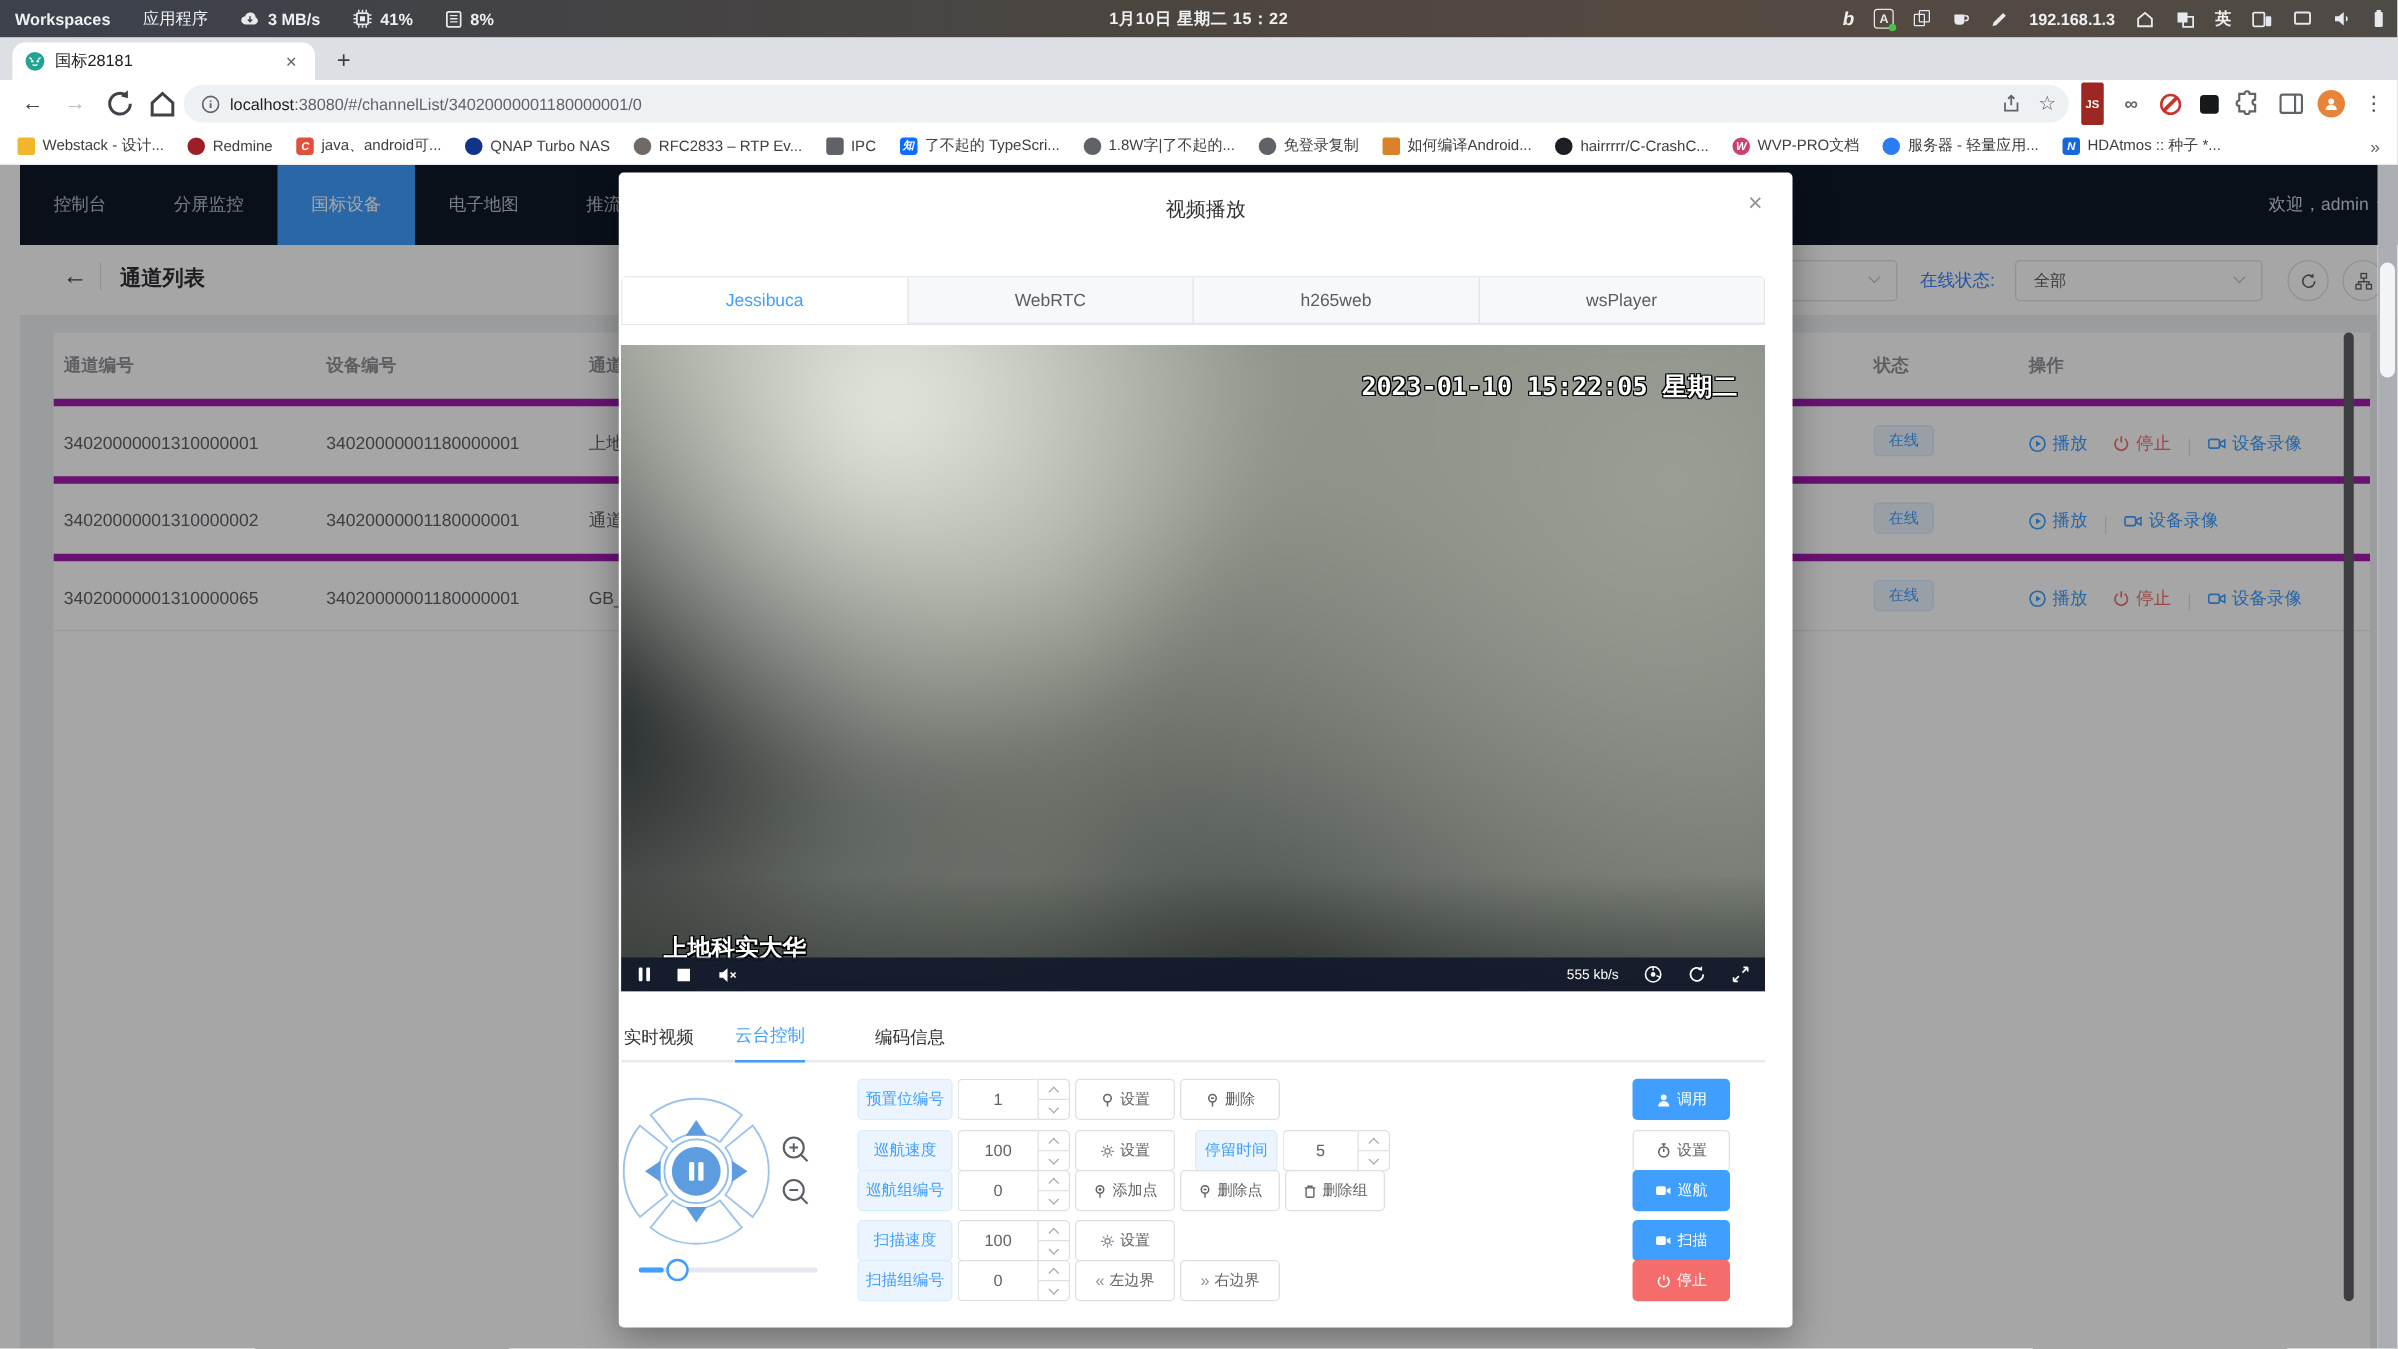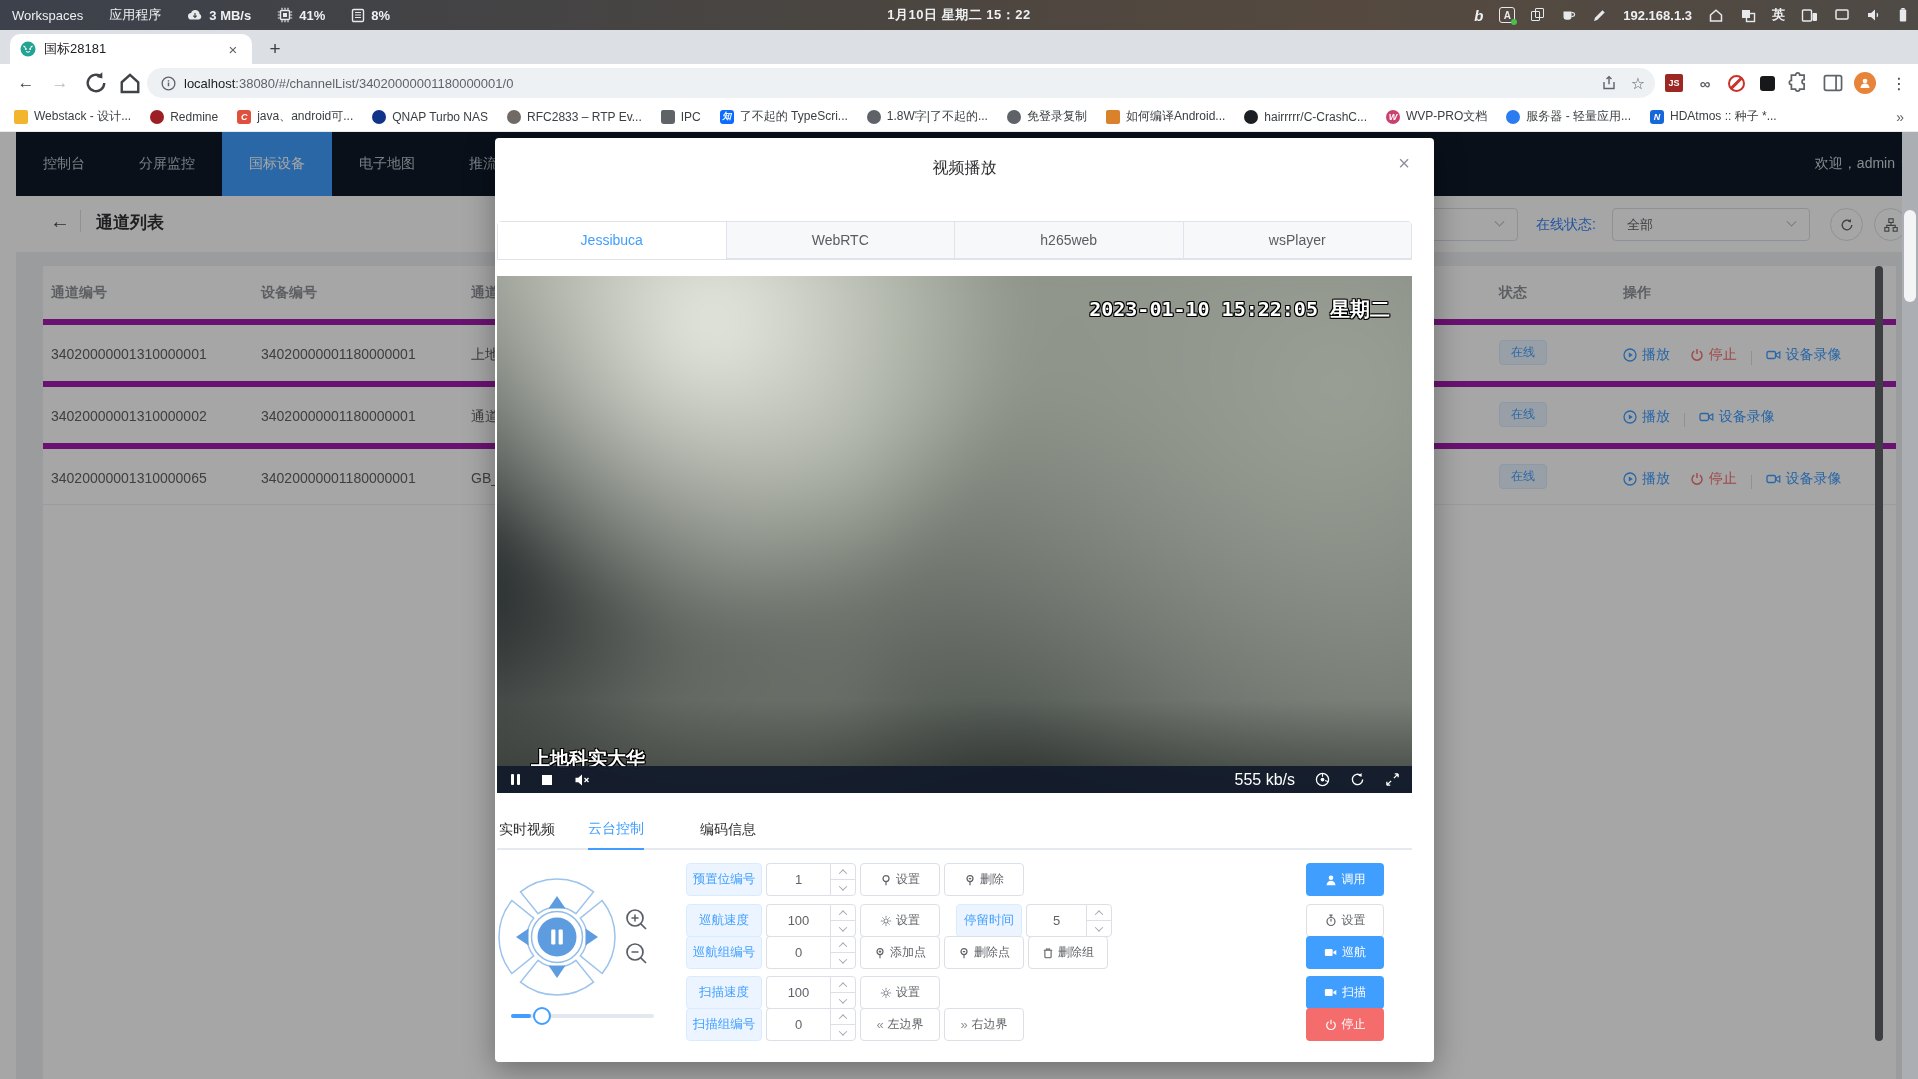--- a/index.html
+++ b/index.html
@@ -27,21 +27,21 @@
   .xbtn{color:#5f6368;font-size:15px;width:18px;height:18px;border-radius:50%;display:flex;align-items:center;justify-content:center}
   #newtab{position:absolute;left:262px;top:6px;width:26px;height:26px;border-radius:50%;display:flex;align-items:center;justify-content:center;font-size:19px;color:#3c4043}
 
   
   #toolbar{left:0;top:64px;width:1918px;height:38px;background:#fff;z-index:50}
   .navic{position:absolute;top:7px;width:24px;height:24px;display:flex;align-items:center;justify-content:center;color:#3f4347;font-size:17px}
   #omnibox{position:absolute;left:147px;top:4px;width:1508px;height:30px;background:#eef1f4;border-radius:15px;display:flex;align-items:center;padding:0 14px;font-size:13px;color:#5f6368;gap:8px}
   #omnibox .host{color:#202124}
   #omni-right{position:absolute;right:10px;display:flex;gap:14px;align-items:center;color:#5f6368}
   .extic{position:absolute;top:8px;width:22px;height:22px;display:flex;align-items:center;justify-content:center}
-  .jsbadge{width:18px;height:18px;background:#9d2723;color:#fff;font-size:9px;font-weight:bold;display:flex;align-items:center;justify-content:center;border-radius:2px}
+  .jsbadge{width:18px;height:34px;background:#9d2723;color:#fff;font-size:9px;font-weight:bold;display:flex;align-items:center;justify-content:center;border-radius:2px}
   .blocked{width:17px;height:17px;border-radius:50%;border:2.5px solid #c8332b;position:relative}
   .blocked::after{content:"";position:absolute;left:-1px;top:5px;width:14px;height:2.5px;background:#c8332b;transform:rotate(-45deg)}
   .blksq{width:15px;height:15px;background:#17181a;border-radius:3px}
   .avatar{width:22px;height:22px;border-radius:50%;background:#e8833a;display:flex;align-items:center;justify-content:center}
 
   
   #bookmarks{left:0;top:102px;width:1918px;height:30px;background:#fff;display:flex;align-items:center;padding-left:14px;gap:19px;font-size:12px;color:#3c4043;z-index:50;border-bottom:1px solid #e9ebee}
   .bm{display:flex;align-items:center;gap:6px;white-space:nowrap}
   .bi{width:14px;height:14px;border-radius:3px;display:flex;align-items:center;justify-content:center;font-size:9px;color:#fff;font-weight:bold;flex:0 0 auto}
   .b0{background:#f1b52e;border-radius:2px}.b1{background:#9c1f26;border-radius:50%}.b2{background:#e1503c}
@@ -91,21 +91,21 @@
     radial-gradient(circle at 88% 26%,#9aa096 0%,rgba(154,160,150,0) 52%),
     radial-gradient(circle at 58% 88%,#454b47 0%,rgba(69,75,71,0) 48%),
     linear-gradient(118deg,#a9aea2 0%,#8a9085 45%,#5f655f 100%)}
   #video-shade{position:absolute;inset:0;background:linear-gradient(to top,rgba(10,14,12,.45),rgba(0,0,0,0) 18%)}
   .osd{position:absolute;color:#fff;font-family:"DejaVu Sans Mono","Liberation Mono",monospace;font-weight:bold;text-shadow:1px 1px 0 #000,-1px -1px 0 #000,1px -1px 0 #000,-1px 1px 0 #000,0 1px 0 #000,1px 0 0 #000}
   #ctrlbar{position:absolute;left:0;bottom:0;width:100%;height:27px;background:rgba(17,26,42,.92);display:flex;align-items:center;color:#fff}
   .pbars{display:flex;gap:3px;margin-left:14px}
   .pbars i{width:3px;height:11px;background:#fff;border-radius:1px}
   .stopsq{width:10px;height:10px;background:#fff;margin-left:22px}
   #ctrl-right{position:absolute;right:12px;display:flex;align-items:center;gap:20px}
-  #bitrate{font-size:16px}
+  #bitrate{font-size:11px}
   #subtabs{position:absolute;left:2px;top:672px;width:915px;height:40px;border-bottom:2px solid #e6e9ee}
   .subtab{position:absolute;top:0;height:40px;display:flex;align-items:center;font-size:14px;color:#303133}
   .subtab.active{color:#409eff;border-bottom:2px solid #409eff;margin-bottom:-2px}
 
   
   #zoomin{position:absolute;left:129px;top:769px}
   #zoomout{position:absolute;left:129px;top:803px}
   #slider{position:absolute;left:16px;top:876px;width:143px;height:4px;background:#e4e7ed;border-radius:2px}
   #slider b{position:absolute;left:0;top:0;width:20px;height:4px;background:#409eff;border-radius:2px}
   #slider i{position:absolute;left:22px;top:-7px;width:18px;height:18px;background:#fff;border:2px solid #409eff;border-radius:50%}
@@ -127,21 +127,21 @@
   .abtn.red{background:#f56c6c}
   .gq{font-size:13px;color:#909399}
 </style>
 </head>
 <body>
 
 <div id="screen">
 
   <div id="sysbar" class="r">
     <div class="grp" style="margin-left:12px">
-        <span style="font-weight:normal">Workspaces</span>
+        <span style="font-weight:bold">Workspaces</span>
       </div>
     <div class="grp">
         <span>应用程序</span>
       </div>
     <div class="grp">
       <svg width="16" height="14" viewBox="0 0 16 14">
           <path d="M4.5 11.5a3.3 3.3 0 0 1-.4-6.6A4.4 4.4 0 0 1 12.6 6a2.9 2.9 0 0 1-.7 5.5z" fill="#e7e9ec"></path>
           <path d="M8 5v4.2M6.3 7.6L8 9.4l1.7-1.8" stroke="#4a4540" stroke-width="1.2" fill="none"></path>
         </svg>
       <span style="font-weight:bold">3 MB/s</span>

